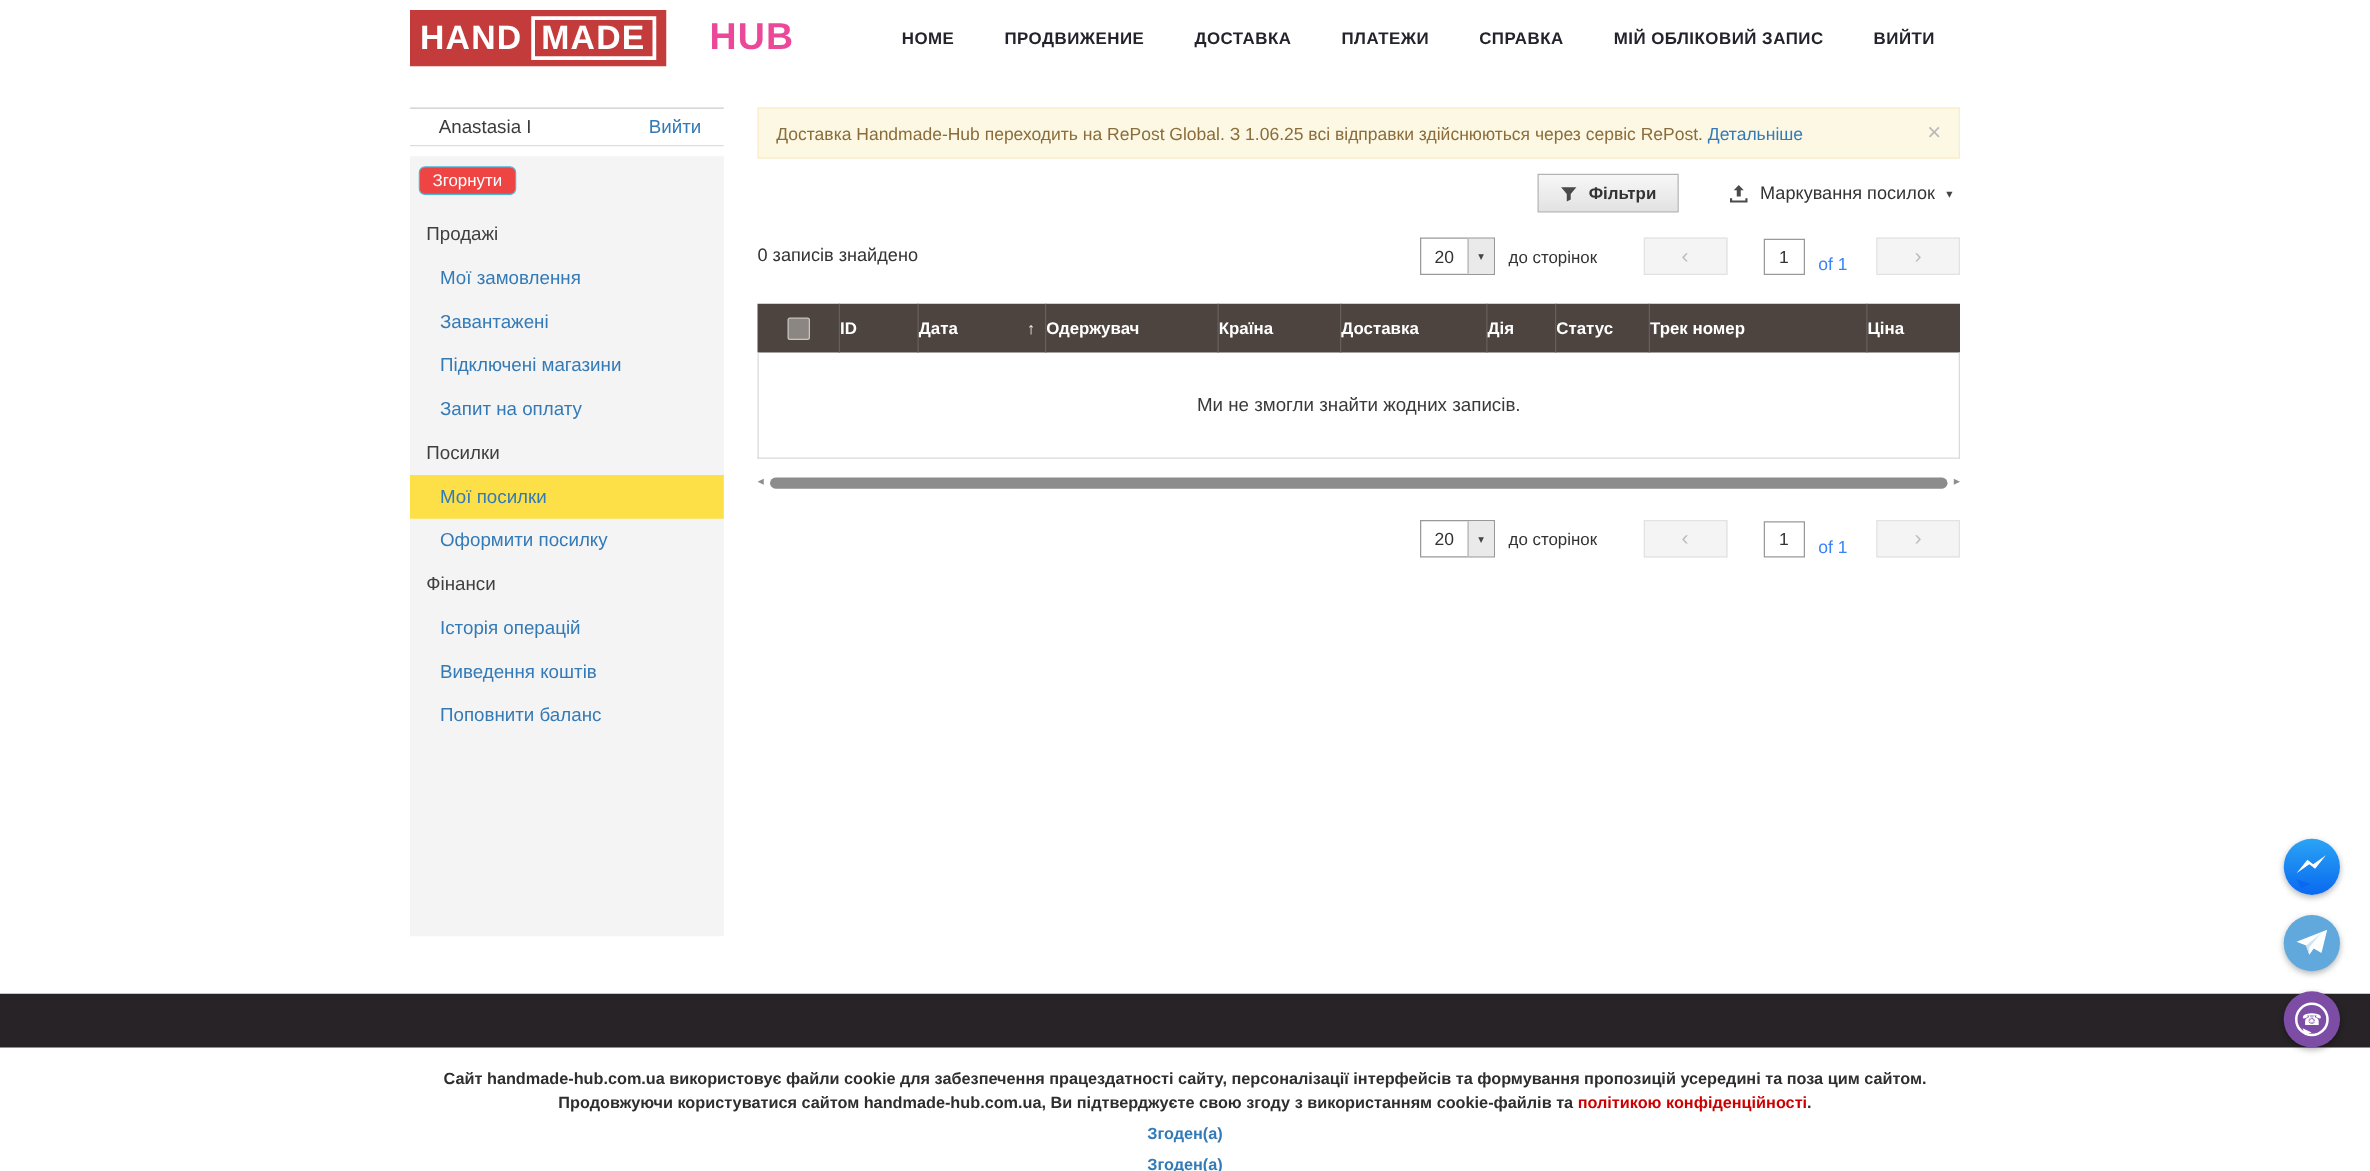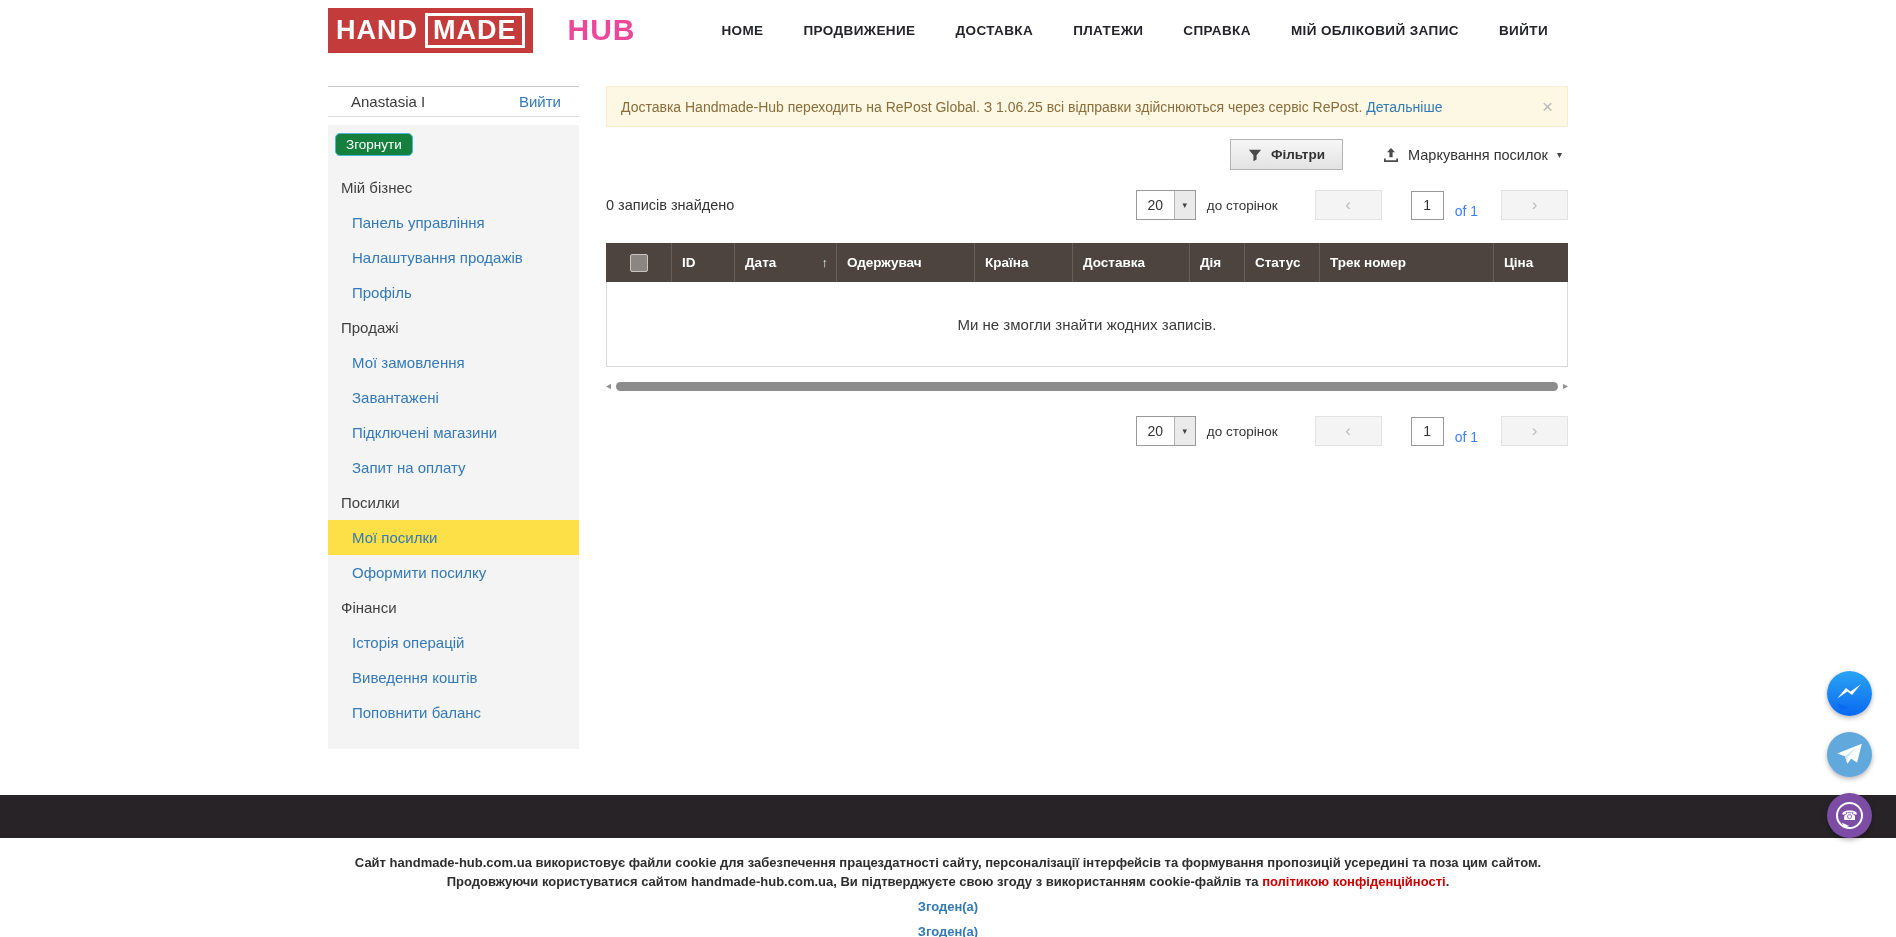--- a/index.html
+++ b/index.html
@@ -23,21 +23,21 @@
   
   .body-row { display:flex; height:735px; padding-top:26px; align-items:flex-start; }
 
   
   .side-col { width:251px; flex:0 0 251px; }
   .user-bar { display:flex; justify-content:space-between; align-items:center;
     border-top:1px solid #ccc; border-bottom:1px solid #ddd; padding:3px 18px 3px 23px; height:31px; }
   .user-name { font-size:15px; color:#3b3b3b; }
   .user-logout { font-size:15px; color:#337ab7; text-decoration:none; }
   .side-panel { background:#f4f4f4; margin-top:8px; height:624px; padding-top:8px; }
-  .collapse-btn { display:inline-block; margin:0 0 14px 7px; background:#15803d; border:1px solid #46b8da;
+  .collapse-btn { display:inline-block; margin:0 0 14px 7px; background:#ef4444; border:1px solid #46b8da;
     color:#fff; font-size:13.5px; border-radius:5px; padding:3px 10px; cursor:pointer; }
   .menu-title { color:#3f3f3f; font-size:15px; line-height:35px; padding-left:13px; }
   .menu-link { display:block; color:#337ab7; font-size:15px; line-height:35px; padding-left:24px; text-decoration:none; }
   .menu-link.active { background:#fde047; }
 
   
   .main-col { width:962px; flex:0 0 962px; margin-left:27px; }
 
   .banner { display:flex; align-items:center; background:#fcf8e3; border:1px solid #faebcc;
     padding:10px 14px; font-size:14px; color:#8a6d3b; }
@@ -62,21 +62,21 @@
   .pg-label { font-size:13.5px; color:#333; margin-right:26px; }
   .pg-btn { width:67px; height:30px; background:#f4f4f4; border:1px solid #e2e2e2; display:flex; align-items:center; justify-content:center; cursor:default; }
   .pg-btn span { color:#bdbdbd; font-size:17px; }
   .pg-input { width:33px; height:29px; border:1px solid #999; text-align:center; font-size:14px; color:#333; font-family:"Liberation Sans", sans-serif; }
   .pg-of { font-size:14px; color:#3b82f6; margin-right:12px;margin-top:11px; }
   .pg .pg-input { margin-left:18px; }
 
   
   .grid { margin-top:23px; }
   .grid-head { display:flex; background:#4d4440; height:39px; }
-  .gh-cell { display:flex; align-items:center; padding-left:10px; color:#fff; font-size:13.5px; font-weight:700; border-left:1px solid #665e59; }
+  .gh-cell { display:flex; align-items:center; padding-left:0; color:#fff; font-size:13.5px; font-weight:700; border-left:1px solid #665e59; }
   .gh-cell:first-child { border-left:none; justify-content:center; padding-left:0; }
   .c0{width:65px}.c1{width:63px}.c2{width:102px}.c3{width:138px}.c4{width:98px}
   .c5{width:117px}.c6{width:55px}.c7{width:75px}.c8{width:174px}.c9{width:74px}
   .gh-cell.c2 { justify-content:space-between; padding-right:8px; }
   .sort-arrow { font-size:13px; font-weight:400; color:#efefef; }
   .hd-checkbox { width:18px; height:18px; background:#8b8681; border:1px solid #c9c5c2; border-radius:2px; cursor:pointer; }
   .grid-body { border:1px solid #d9d9d9; border-top:none; height:85px; display:flex; align-items:center; justify-content:center; }
   .empty-text { font-size:15px; color:#3a3a3a; }
 
   
@@ -132,26 +132,20 @@
 <div class="body-row container">
 
   <aside class="side-col">
     <div class="user-bar">
       <span class="user-name">Anastasia I</span>
       <a href="#" class="user-logout">Вийти</a>
     </div>
     <div class="side-panel">
       <span class="collapse-btn">Згорнути</span>
 
-      <div class="menu-section">
-        <div class="menu-title">Мій бізнес</div>
-        <a href="#" class="menu-link">Панель управління</a>
-        <a href="#" class="menu-link">Налаштування продажів</a>
-        <a href="#" class="menu-link">Профіль</a>
-      </div>
 
       <div class="menu-section">
         <div class="menu-title">Продажі</div>
         <a href="#" class="menu-link">Мої замовлення</a>
         <a href="#" class="menu-link">Завантажені</a>
         <a href="#" class="menu-link">Підключені магазини</a>
         <a href="#" class="menu-link">Запит на оплату</a>
       </div>
 
       <div class="menu-section">

